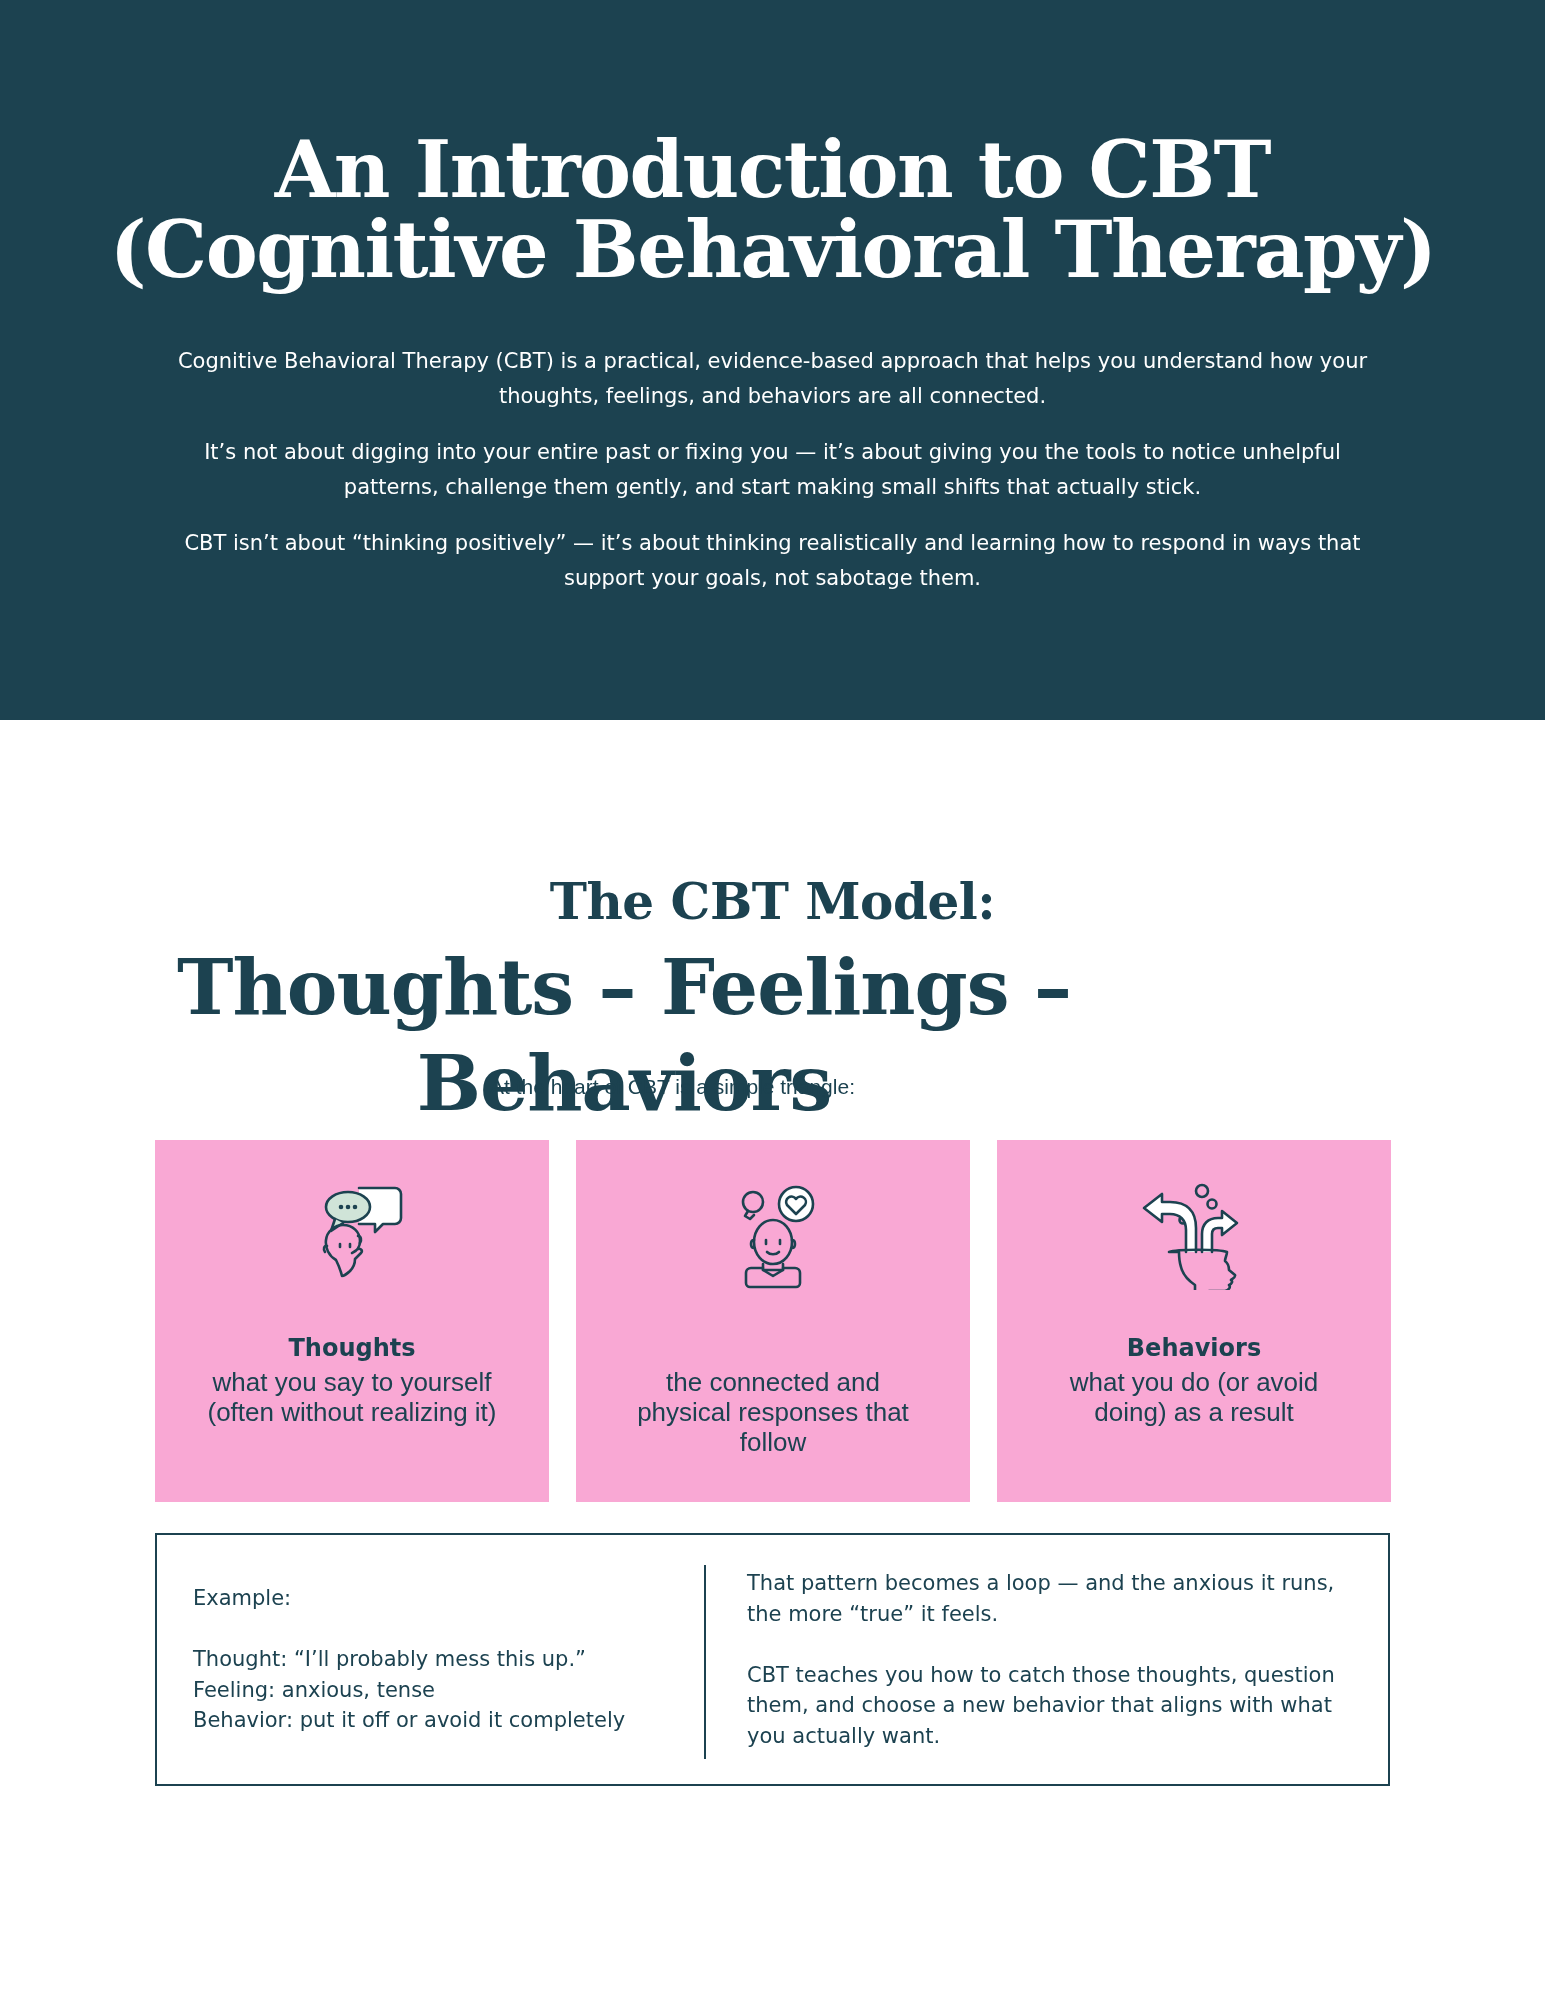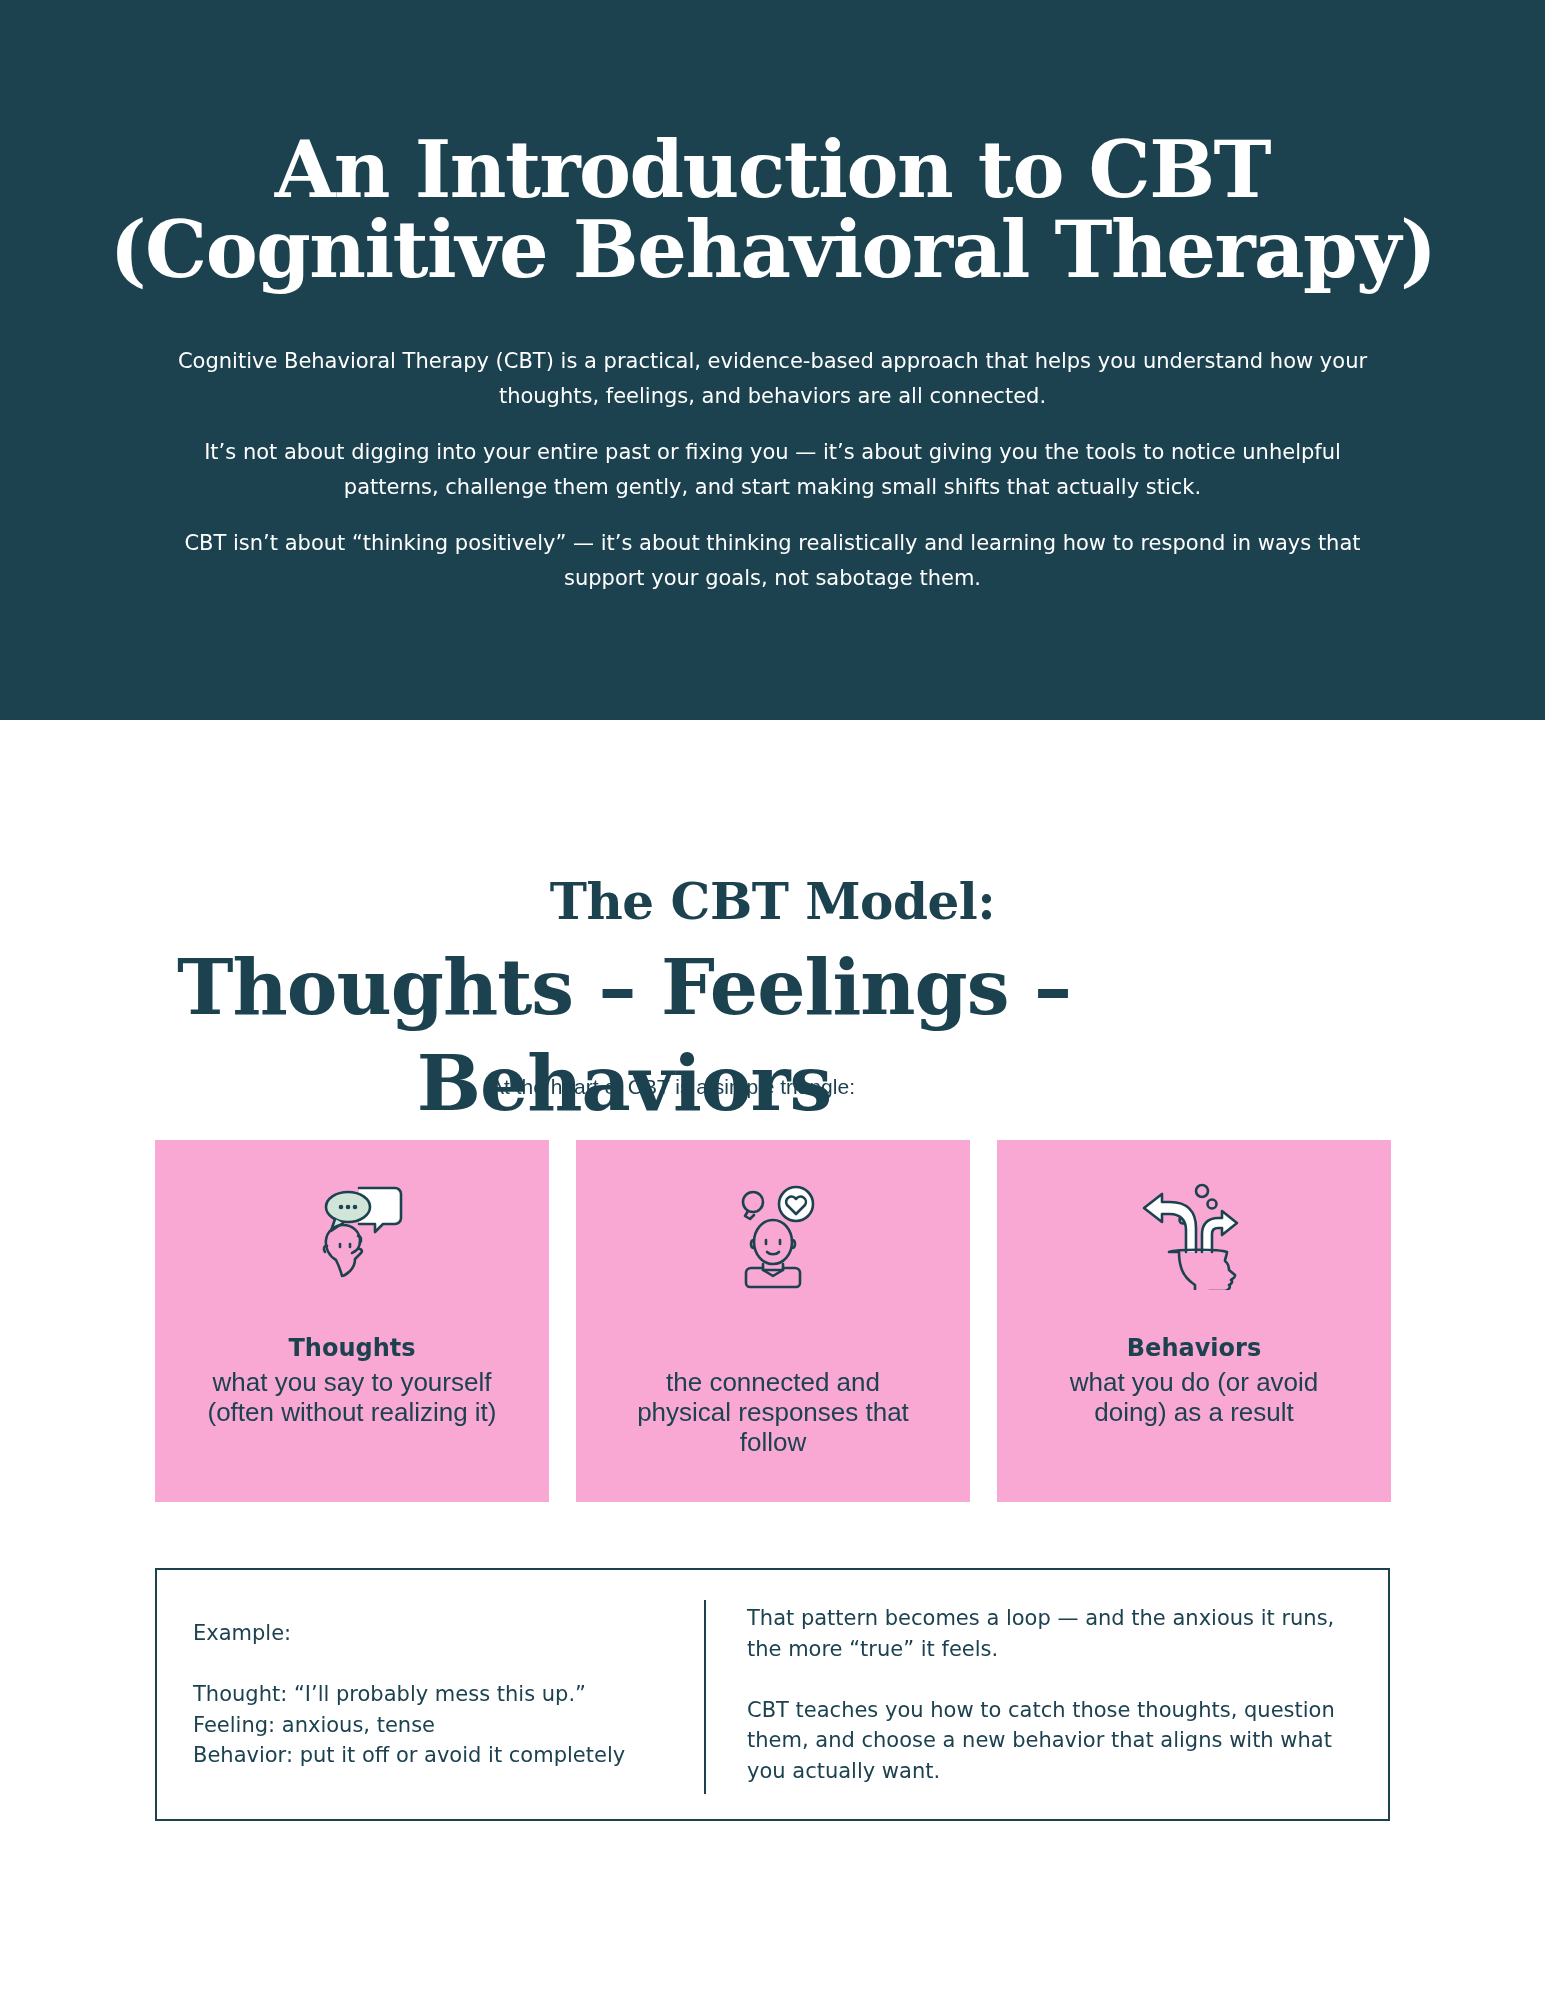--- a/index.html
+++ b/index.html
@@ -52,21 +52,20 @@
     font-family: "DejaVu Sans", sans-serif; font-weight: bold; font-size: 24px; line-height: 32px;
   }
   .card-desc {
     position: absolute; left: 40px; top: 227px; width: 314px;
     font-family: Liberation Sans, sans-serif; font-size: 26px; line-height: 30px;
   }
 
   .example-box {
     position: absolute; left: 155px; top: 1533px; width: 1235px; height: 253px;
     border: 2px solid #1c4250;
-    margin-top: 35px;
   }
   .example-left {
     position: absolute; left: 36px; top: 48px; width: 500px;
     font-family: "DejaVu Sans", sans-serif; font-size: 21px; line-height: 30.5px;
   }
   .example-left .gap { height: 30.5px; }
   .divider {
     position: absolute; left: 547px; top: 30px; width: 2px; height: 194px; background: #1c4250;
   }
   .example-right {

